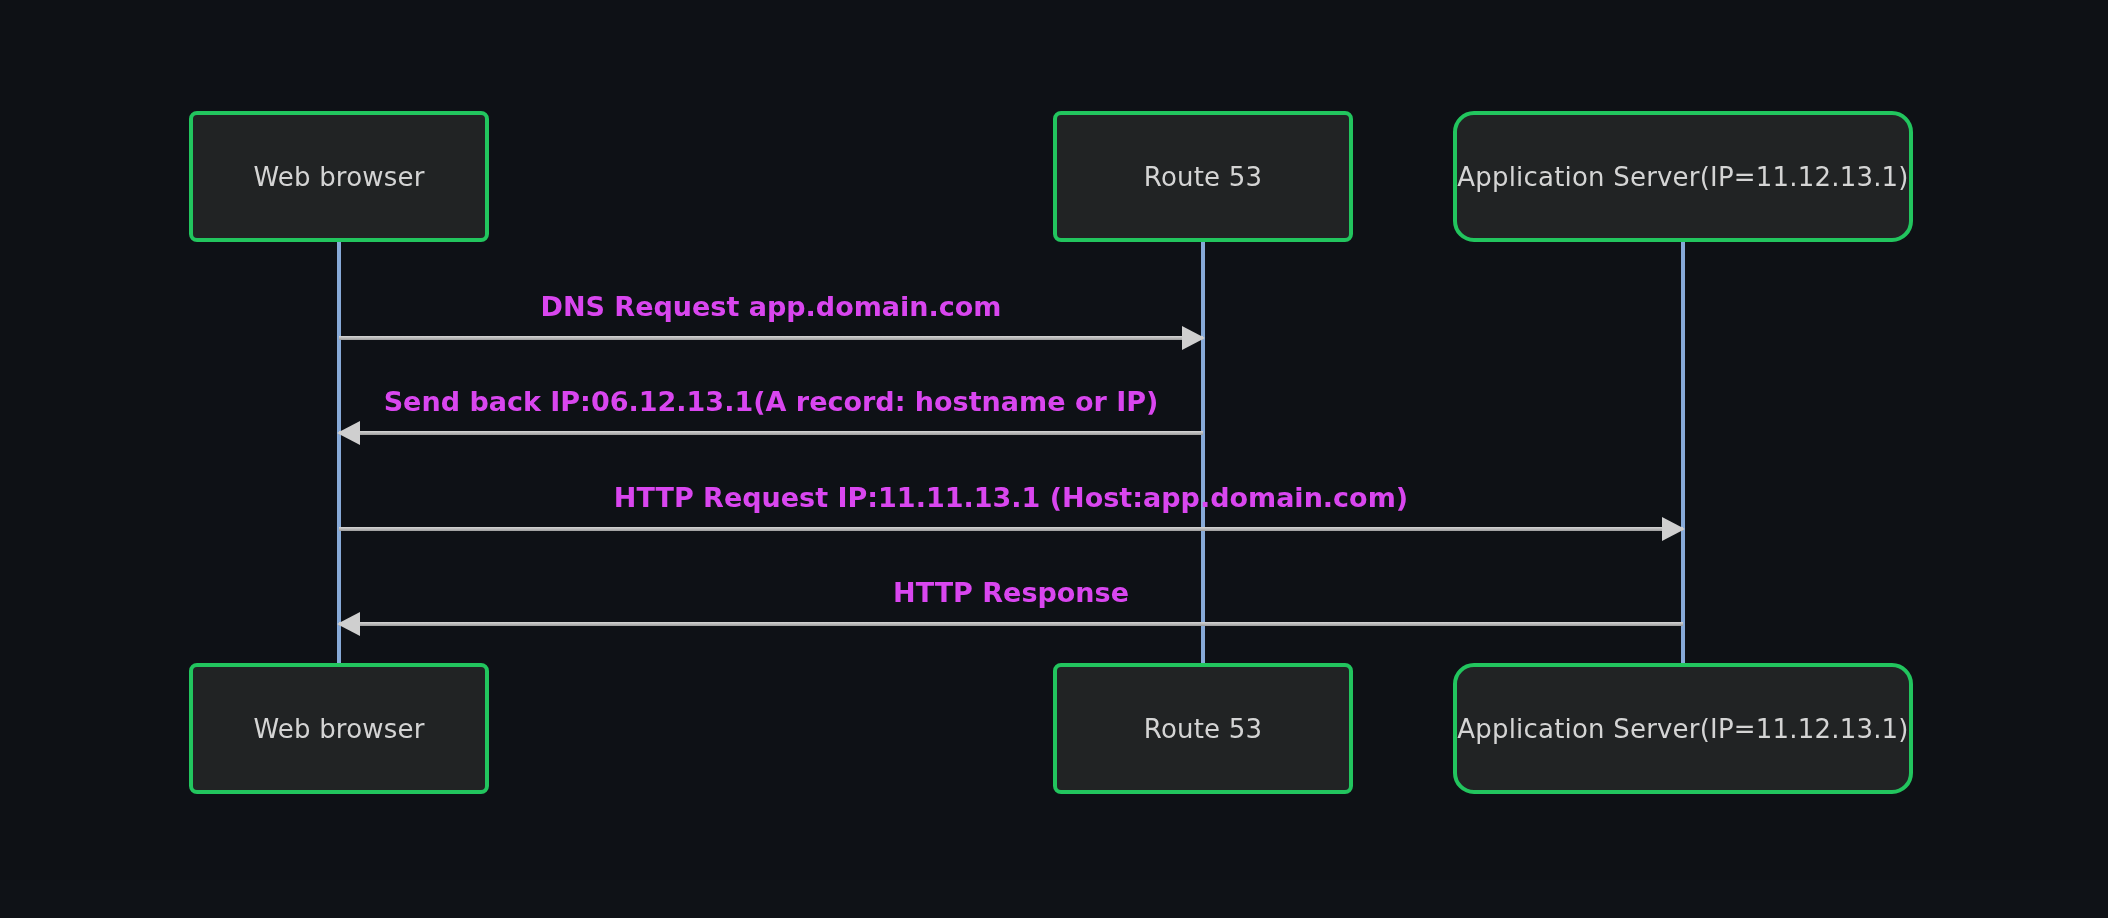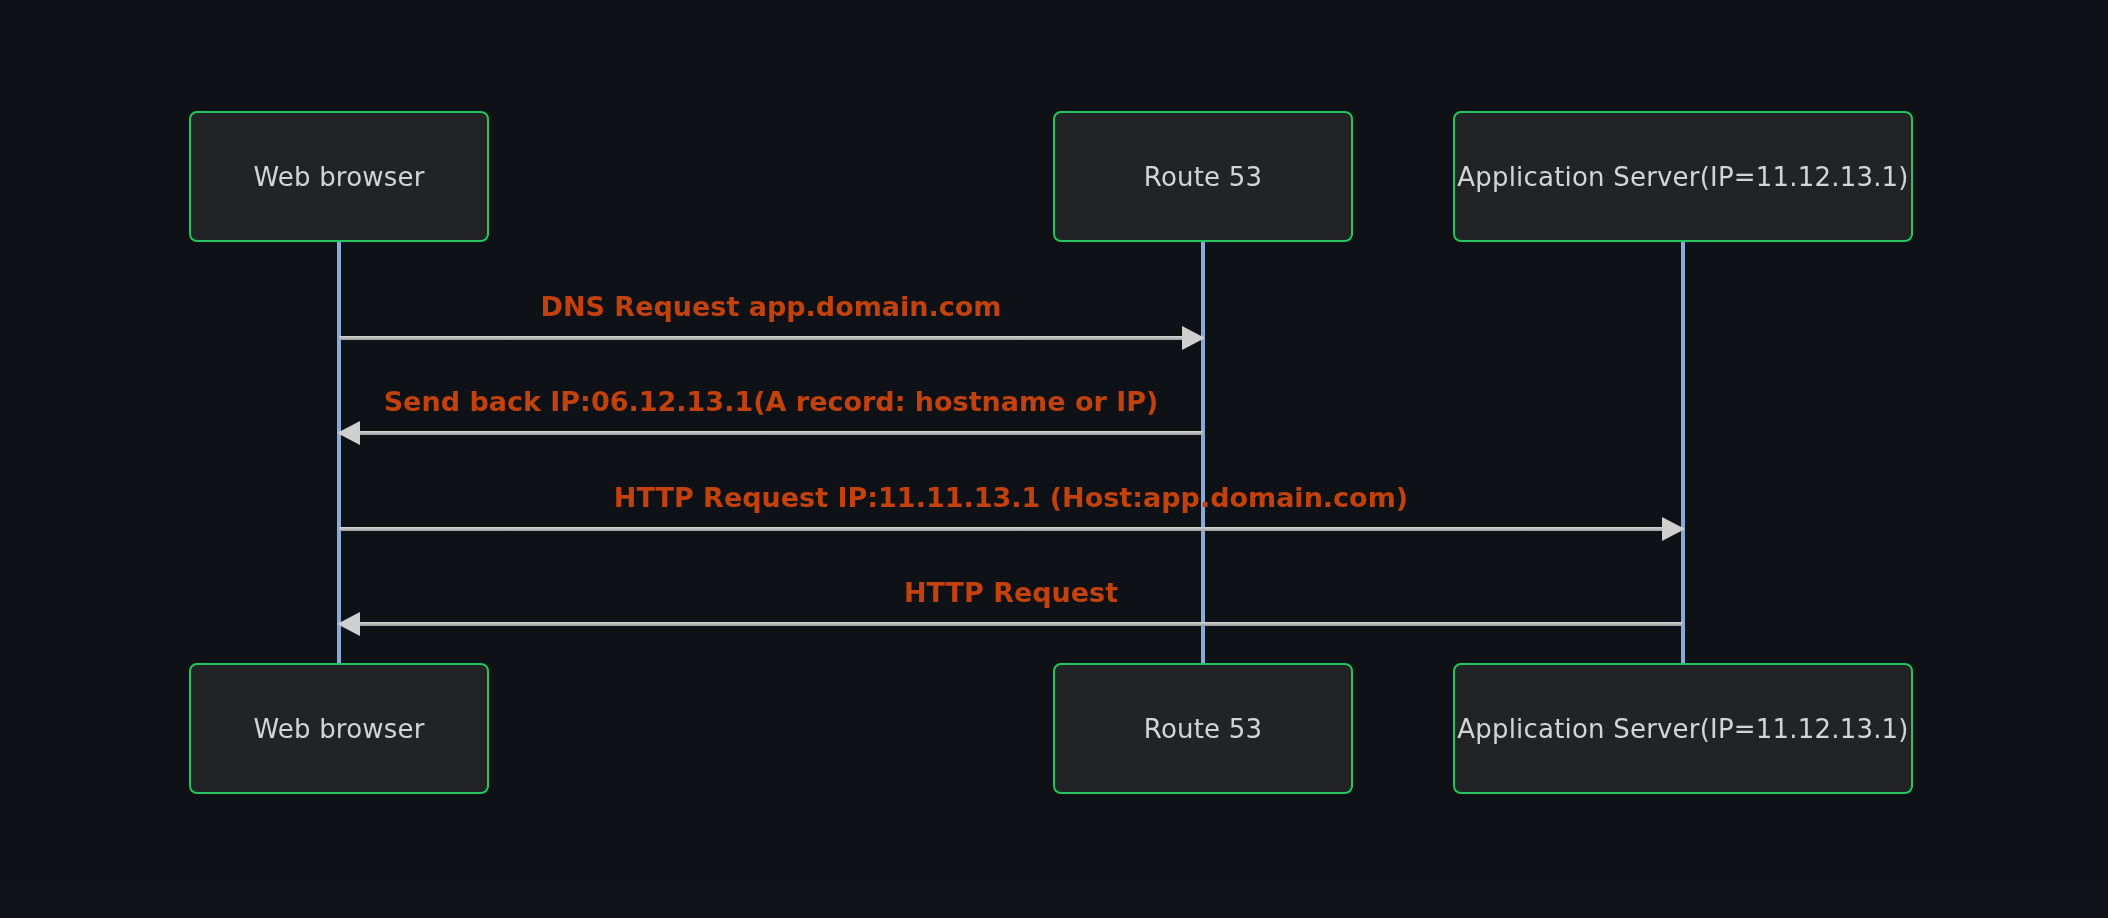--- a/index.html
+++ b/index.html
@@ -18,36 +18,36 @@
   
   .bg-patch { position: absolute; pointer-events: none; }
   .patch-a { left: 180px; top: 0; width: 1100px; height: 880px; background: #0f1218; opacity: .45; }
   .patch-b { left: 0; top: 880px; width: 2108px; height: 38px; background: #101319; opacity: .5; }
 
   .actor-box {
     position: absolute;
     height: 131px;
     box-sizing: border-box;
     background: #212324;
-    border: 2px solid #22c55e;
+    border: 4px solid #22c55e;
     border-radius: 8px;
     display: flex;
     align-items: center;
     justify-content: center;
     color: #d4d4d4;
     font-size: 26px;
     letter-spacing: 0.2px;
     z-index: 3;
     white-space: nowrap;
   }
   .row-top    { top: 111px; }
   .row-bottom { top: 663px; }
   .col-browser { left: 189px;  width: 300px; }
   .col-route53 { left: 1053px; width: 300px; }
-  .col-appsrv  { left: 1453px; width: 460px; }
+  .col-appsrv  { left: 1453px; width: 460px; border-radius: 21px; }
 
   .lifeline {
     position: absolute;
     top: 242px;
     height: 421px;
     width: 4px;
     background: #87aad8;
     z-index: 1;
   }
   .lifeline-browser { left: 337px; }
@@ -68,21 +68,21 @@
     background: linear-gradient(#d6d6d6, #9d9d9d);
   }
   .msg-label {
     position: absolute;
     left: 0;
     right: 0;
     bottom: 16px;
     text-align: center;
     font-weight: bold;
     font-size: 27px;
-    color: #c2410c;
+    color: #d946ef;
     white-space: nowrap;
   }
   .arrowhead {
     position: absolute;
     width: 0;
     height: 0;
     top: -12px;
     border-top: 12px solid transparent;
     border-bottom: 12px solid transparent;
   }
@@ -120,21 +120,21 @@
     <div class="arrowhead left"></div>
   </div>
 
   <div class="message msg-3">
     <div class="msg-label">HTTP Request IP:11.11.13.1 (Host:app.domain.com)</div>
     <div class="msg-line"></div>
     <div class="arrowhead right"></div>
   </div>
 
   <div class="message msg-4">
-    <div class="msg-label">HTTP Request</div>
+    <div class="msg-label">HTTP Response</div>
     <div class="msg-line"></div>
     <div class="arrowhead left"></div>
   </div>
 
   <div class="actor-box row-top col-browser">
     <span>Web browser</span>
   </div>
   <div class="actor-box row-top col-route53">
     <span>Route 53</span>
   </div>

